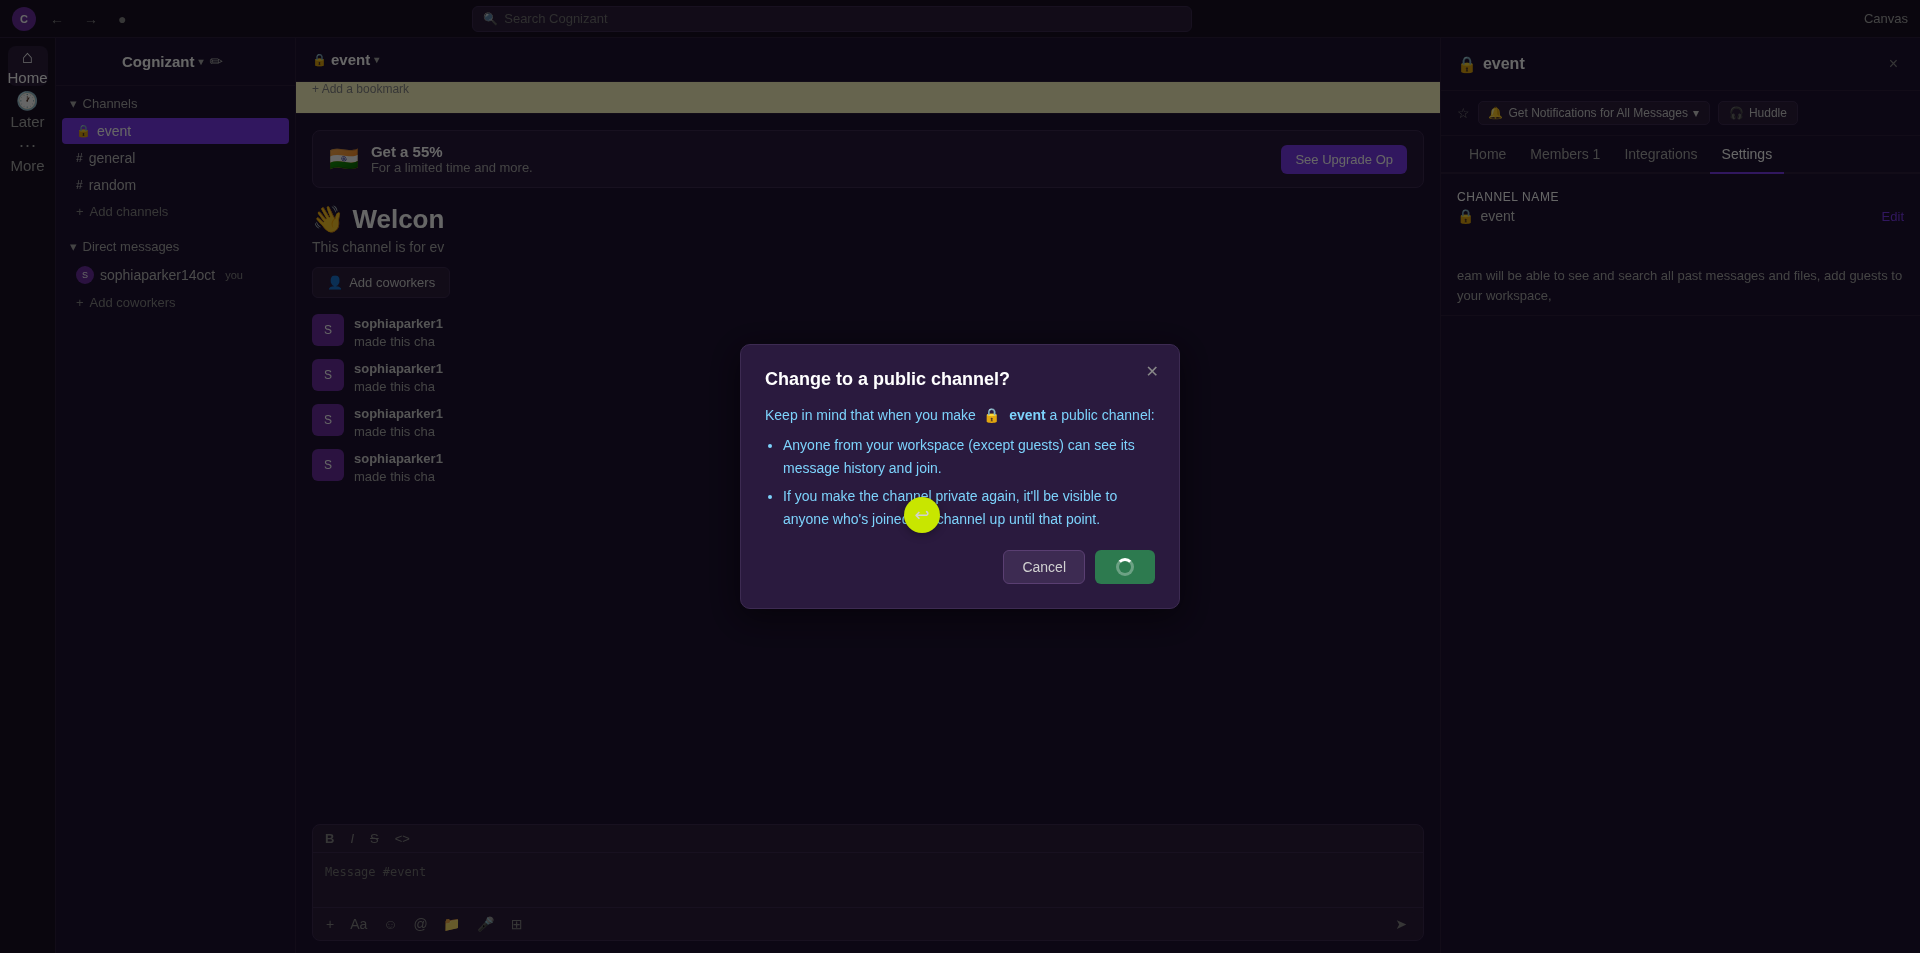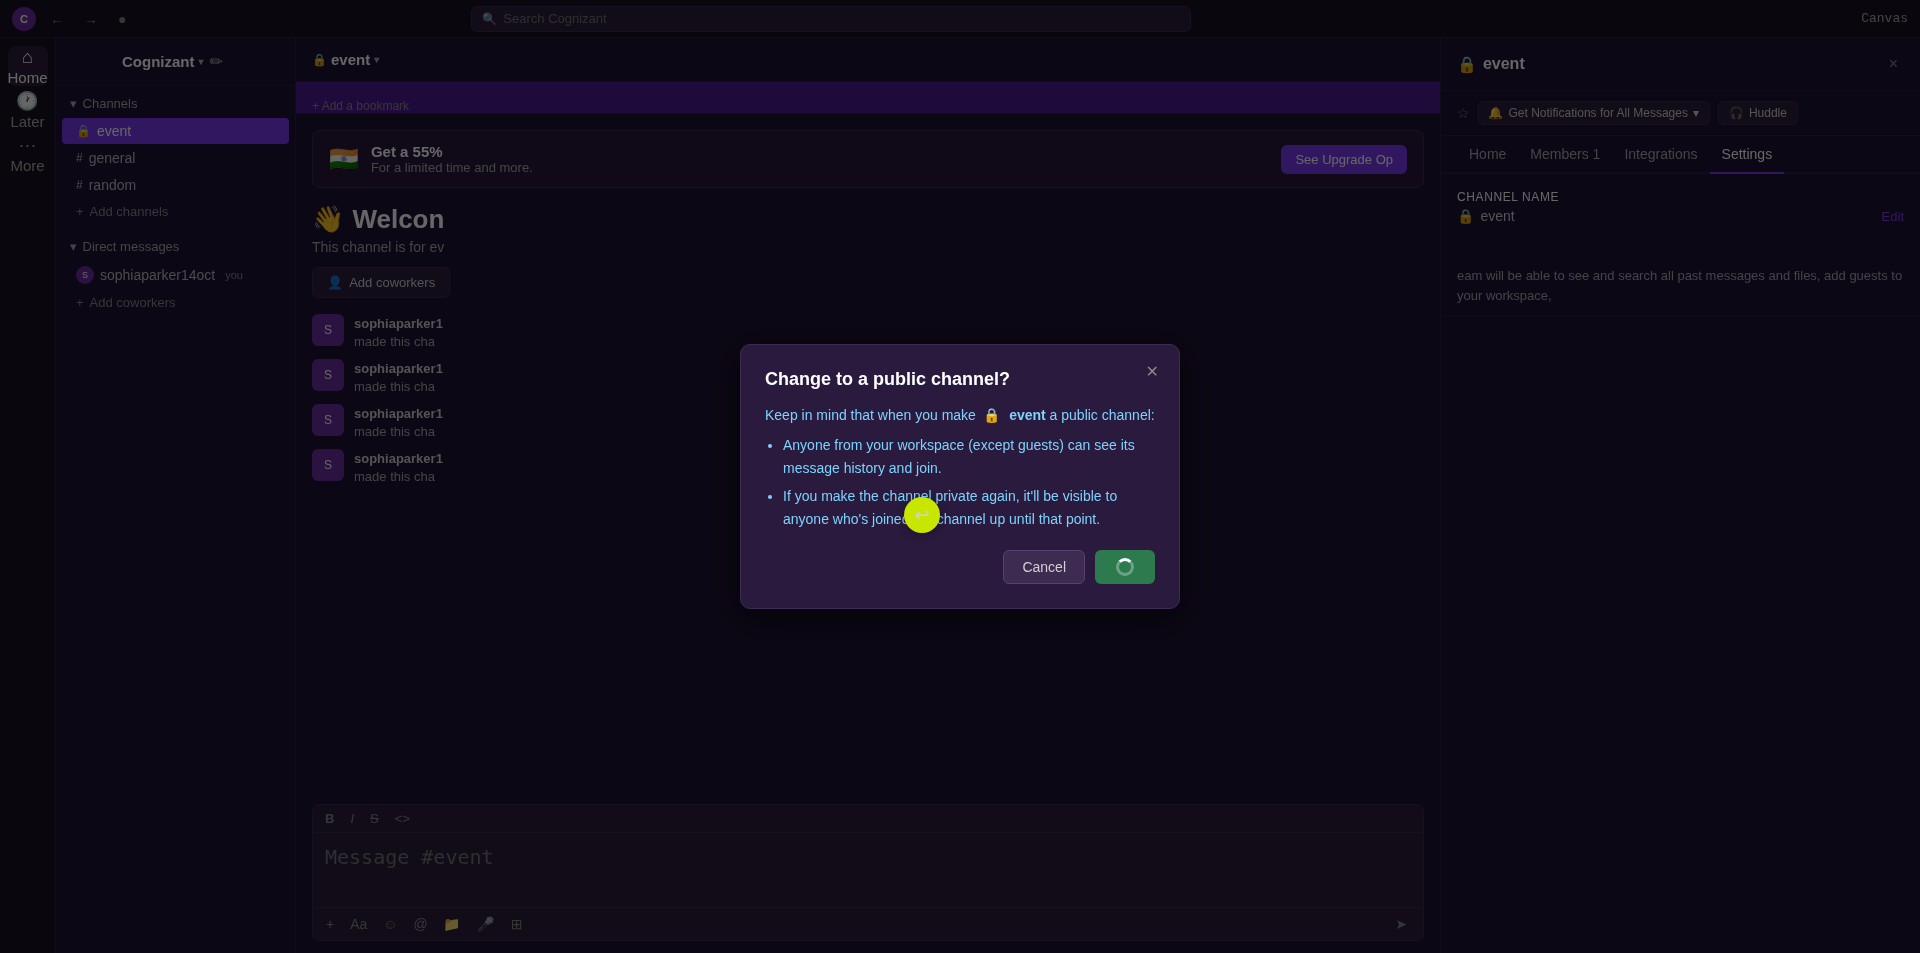--- a/index.html
+++ b/index.html
@@ -54,21 +54,20 @@
       color: #d1d1d1;
       font-size: 13px;
       flex: 1;
     }
     .search-icon { color: #888; font-size: 12px; }
     .top-bar-right {
       margin-left: auto;
       display: flex;
       align-items: center;
       gap: 8px;
-      font-family: Liberation Mono, monospace;
     }
     .avatar-small {
       width: 24px;
       height: 24px;
       border-radius: 50%;
       background: #6b2fa0;
       display: flex;
       align-items: center;
       justify-content: center;
       font-size: 11px;
@@ -215,24 +214,24 @@
       color: white;
       display: flex;
       align-items: center;
       gap: 4px;
     }
     .channel-name-header .lock-icon { font-size: 12px; }
 
     
     .bookmark-bar {
       height: 32px;
-      background: #4c1d95;
+      background: #fef9c3;
       border-bottom: 1px solid #2d1f3d;
       display: flex;
-      align-items: flex-end;
+      align-items: flex-start;
       padding: 0 16px;
       gap: 8px;
       flex-shrink: 0;
     }
     .bookmark-add-btn {
       background: none;
       border: none;
       color: #888;
       cursor: pointer;
       font-size: 12px;
@@ -355,21 +354,21 @@
       border: 1px solid #3d2b52;
       border-radius: 8px;
       overflow: hidden;
     }
     .message-input-field {
       width: 100%;
       background: none;
       border: none;
       outline: none;
       color: #d1d1d1;
-      font-size: 20px;
+      font-size: 12px;
       padding: 10px 12px;
       resize: none;
     }
     .message-input-bottom {
       display: flex;
       align-items: center;
       padding: 4px 8px;
       gap: 6px;
       border-top: 1px solid #3d2b52;
     }

